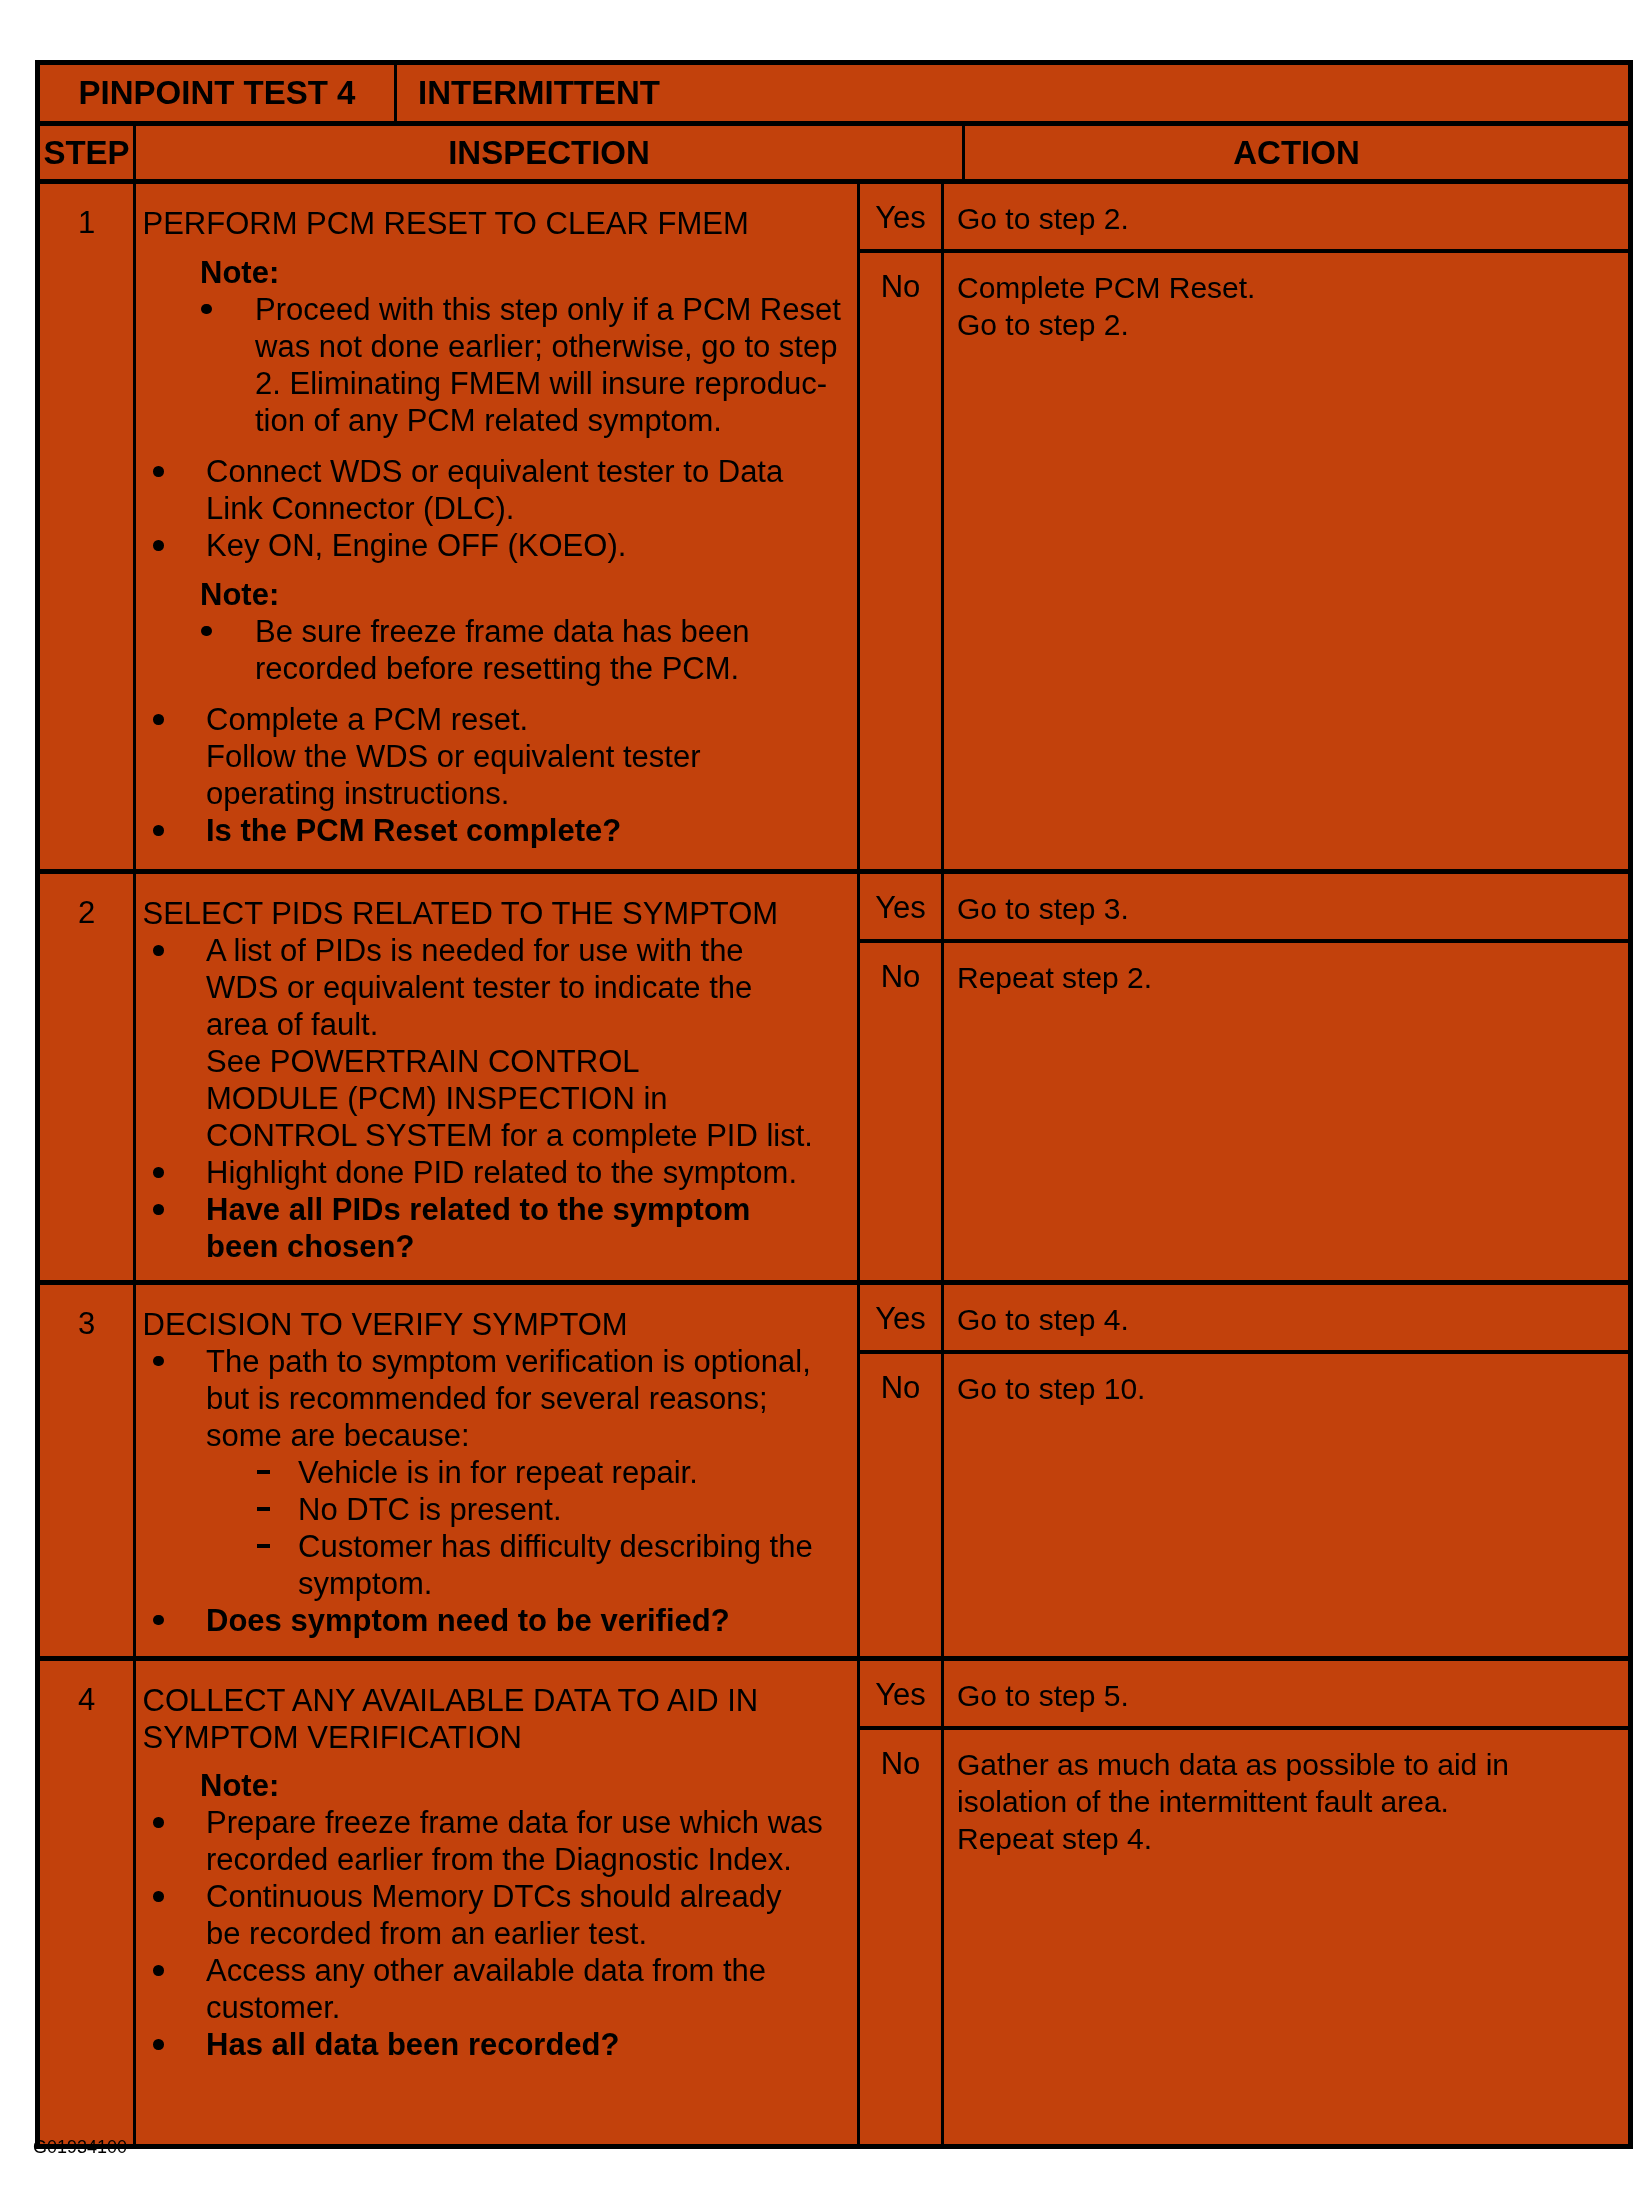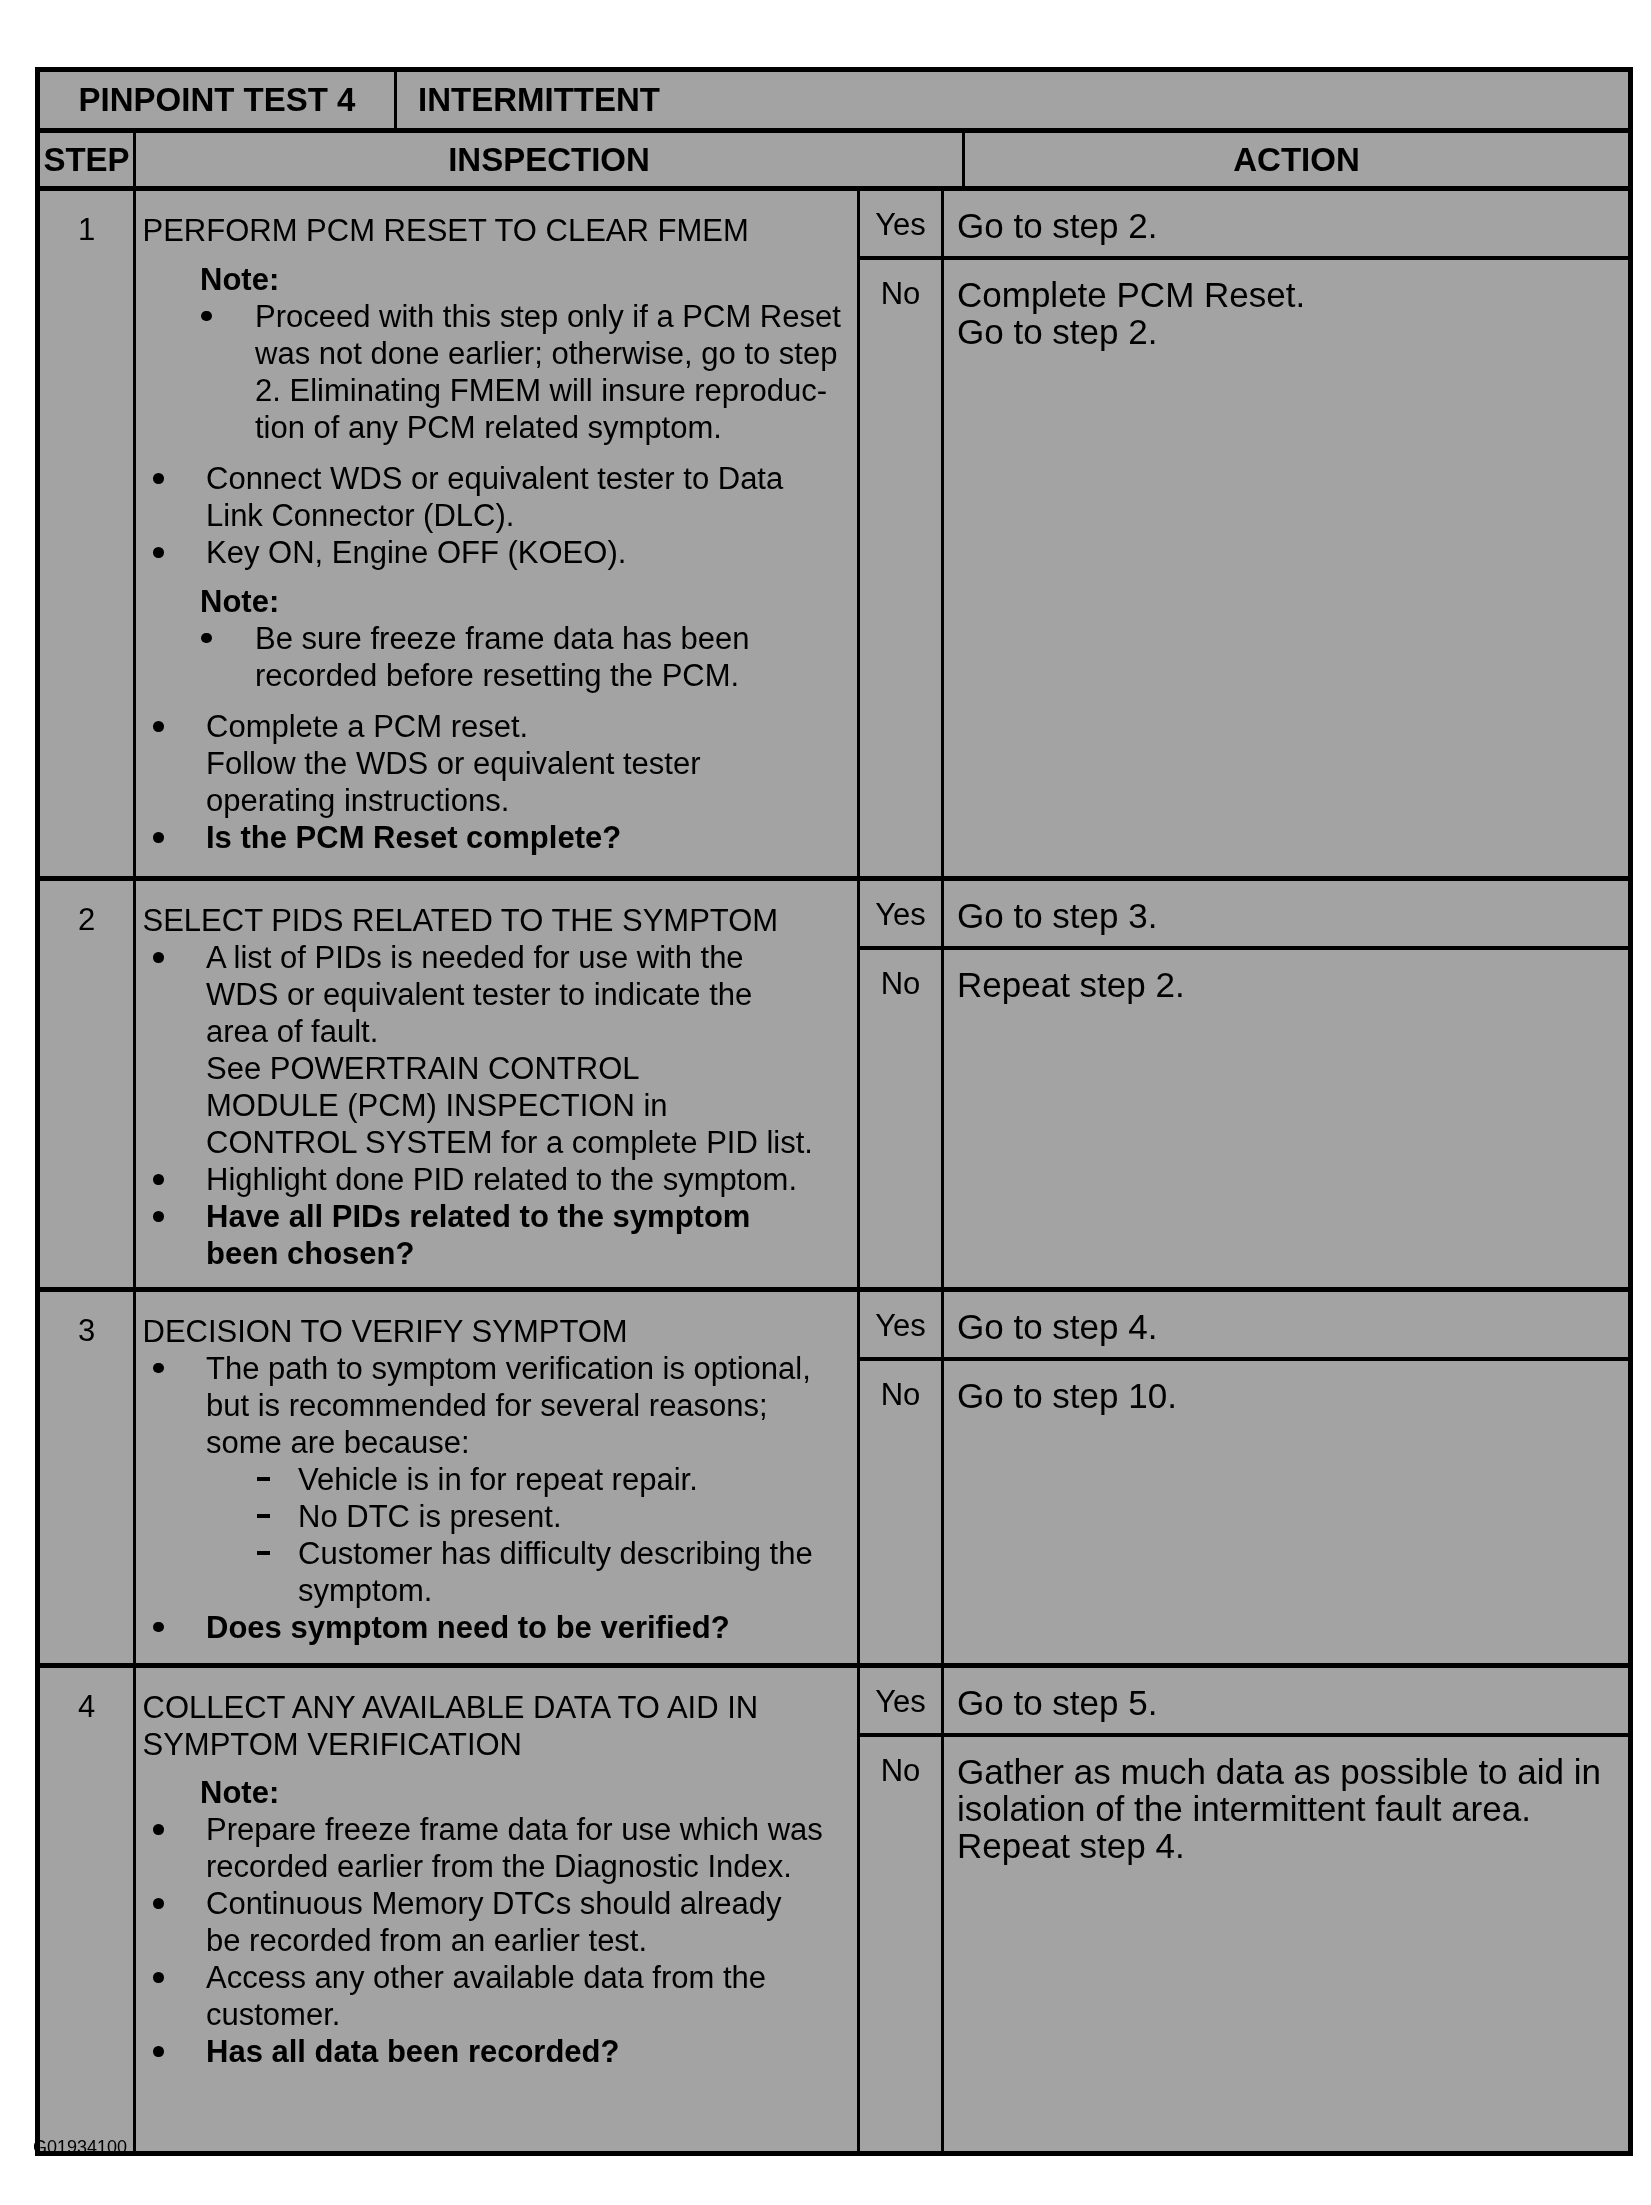--- a/index.html
+++ b/index.html
@@ -2,23 +2,23 @@
 <html style="font-size:13px"><head>
 <meta charset="utf-8">
 <style>
   html,body { margin:0; padding:0; }
   body {
     width:1651px; height:2205px; position:relative;
     background:#ffffff; color:#000;
     font-family:"Liberation Sans", sans-serif;
   }
   .tbl {
-    position:absolute; left:35px; top:67px; width:1598px;
+    position:absolute; left:35px; top:60px; width:1598px;
     border:5.7px solid #000; box-sizing:border-box;
-    background:#a3a3a3;
+    background:#c2410c;
   }
   .hrow1 { display:flex; height:61px; border-bottom:5.7px solid #000; box-sizing:border-box;
            font-weight:bold; font-size:33px; }
   .cell-pinpoint { width:357px; border-right:3.3px solid #000; display:flex;
                    align-items:center; justify-content:center; box-sizing:border-box; }
   .cell-intermittent { flex:1; display:flex; align-items:center; padding-left:21px; }
 
   .hrow2 { display:flex; height:58px; border-bottom:5.7px solid #000; box-sizing:border-box;
            font-weight:bold; font-size:33px; }
   .cell-step-h   { width:96px; border-right:3.3px solid #000; box-sizing:border-box;
@@ -35,21 +35,21 @@
   .c-num  { width:96px; border-right:3.3px solid #000; box-sizing:border-box;
             font-size:31px; padding-top:21px; text-align:center; }
   .c-insp { width:724px; border-right:3.3px solid #000; box-sizing:border-box;
             padding:21px 0 14.7px 0; font-size:31px; line-height:37px; }
   .c-act  { flex:1; display:flex; flex-direction:column; }
   .subrow { display:flex; }
   .subrow.sub-yes { border-bottom:4.9px solid #000; min-height:69px; box-sizing:border-box; }
   .subrow.sub-no  { flex:1; }
   .yn    { width:84px; border-right:3.3px solid #000; box-sizing:border-box;
            text-align:center; padding-top:16.4px; font-size:31px; }
-  .atext { flex:1; padding:16.4px 16.4px 8.2px 13px; font-size:35px; line-height:37px;
+  .atext { flex:1; padding:16.4px 16.4px 8.2px 13px; font-size:30px; line-height:37px;
            white-space:pre-line; }
 
   .blk { position:relative; }
   .btext { white-space:pre-line; }
   .b-title       { padding-left:6.5px; }
   .b-bullet      { padding-left:70px; }
   .b-bullet-bold { padding-left:70px; font-weight:bold; }
   .b-note-label  { padding-left:64px; font-weight:bold; margin-top:11.5px; }
   .b-note-bullet { padding-left:119px; margin-bottom:14.7px; }
   .b-dash        { padding-left:162px; }

